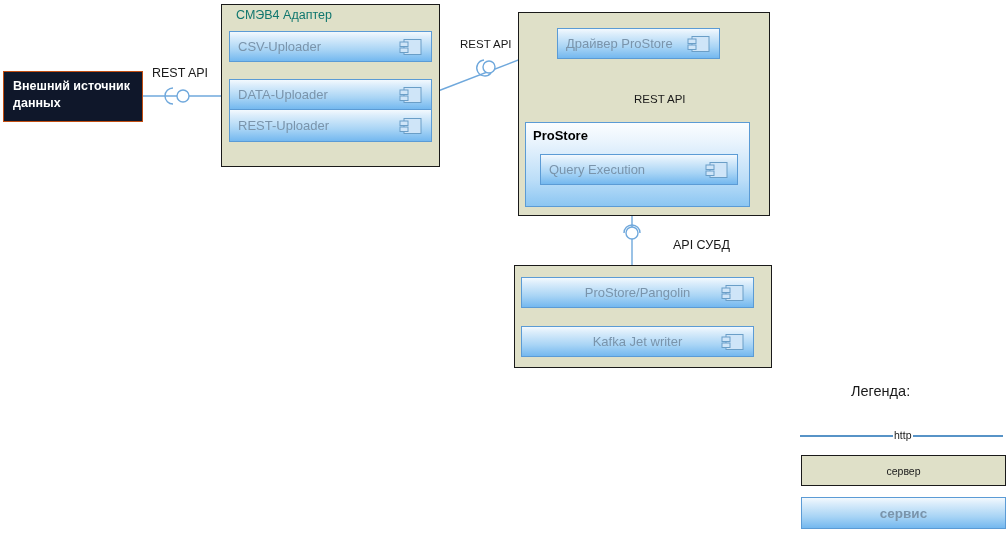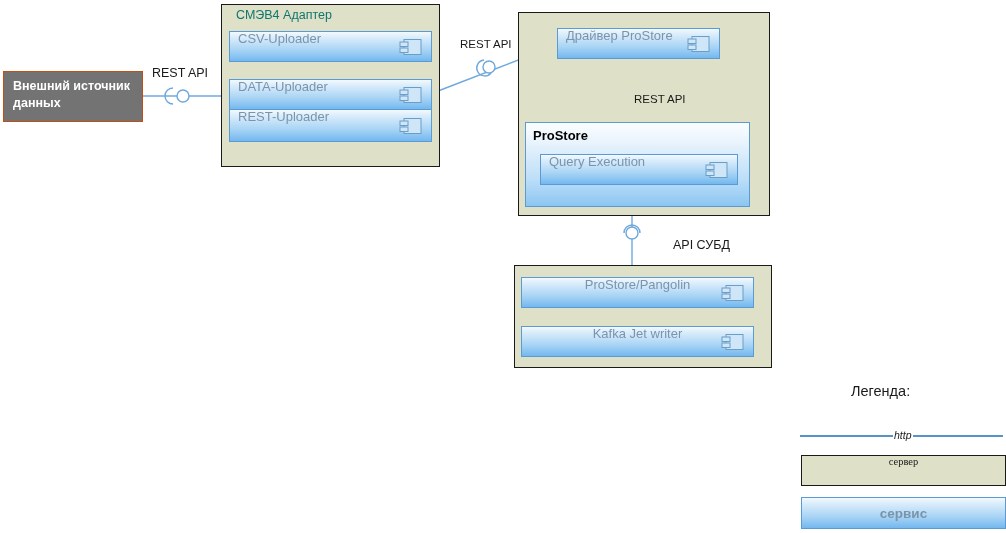--- a/index.html
+++ b/index.html
@@ -33,38 +33,39 @@
     font-size: 12.5px;
     color: #0f766e;
     white-space: nowrap;
   }
 
   
   .service-box {
     background: linear-gradient(to bottom, #f3f9fe 0%, #dbedfb 18%, #a8d4f5 62%, #74b8ef 100%);
     border: 1px solid #5b9bd5;
     display: flex;
+    align-items: center;
     position: absolute;
     box-sizing: border-box;
   }
   .service-label {
     font-size: 13px;
     color: #7a94ab;
     white-space: nowrap;
     line-height: 1;
   }
   .service-box.left-align { padding-left: 8px; justify-content: flex-start; }
   .service-box.center-align { justify-content: center; }
 
   
   .comp-icon { position: absolute; right: 8px; top: 50%; transform: translateY(-50%); }
 
   
   .ext-box {
-    background: #737373;
+    background: #0f172a;
     border: 1.5px solid #c24e12;
     padding: 6px 8px 6px 9px;
     box-sizing: border-box;
   }
   .ext-label {
     font-size: 12.5px;
     font-weight: bold;
     color: #ffffff;
     line-height: 1.35;
   }
@@ -100,29 +101,27 @@
     color: #1a1a1a;
     white-space: nowrap;
   }
   .legend-http-label {
     position: absolute;
     font-size: 10.5px;
     color: #1a1a1a;
     background: #ffffff;
     padding: 0 1px;
     white-space: nowrap;
-    font-style: italic;
   }
   .legend-server-box {
     position: absolute;
     background: #dfe0c8;
     border: 1.5px solid #1a1a1a;
-    display: flex; align-items: flex-start; justify-content: center;
-    box-sizing: border-box;
-    font-family: Liberation Serif, serif;
+    display: flex; align-items: center; justify-content: center;
+    box-sizing: border-box;
   }
   .legend-server-label { font-size: 10.5px; color: #1a1a1a; }
   .legend-service-box {
     position: absolute;
     background: linear-gradient(to bottom, #f3f9fe 0%, #dbedfb 18%, #a8d4f5 62%, #74b8ef 100%);
     border: 1px solid #5b9bd5;
     display: flex; align-items: center; justify-content: center;
     box-sizing: border-box;
   }
   .legend-service-label { font-size: 13.5px; color: #7a94ab; font-weight: bold; }

